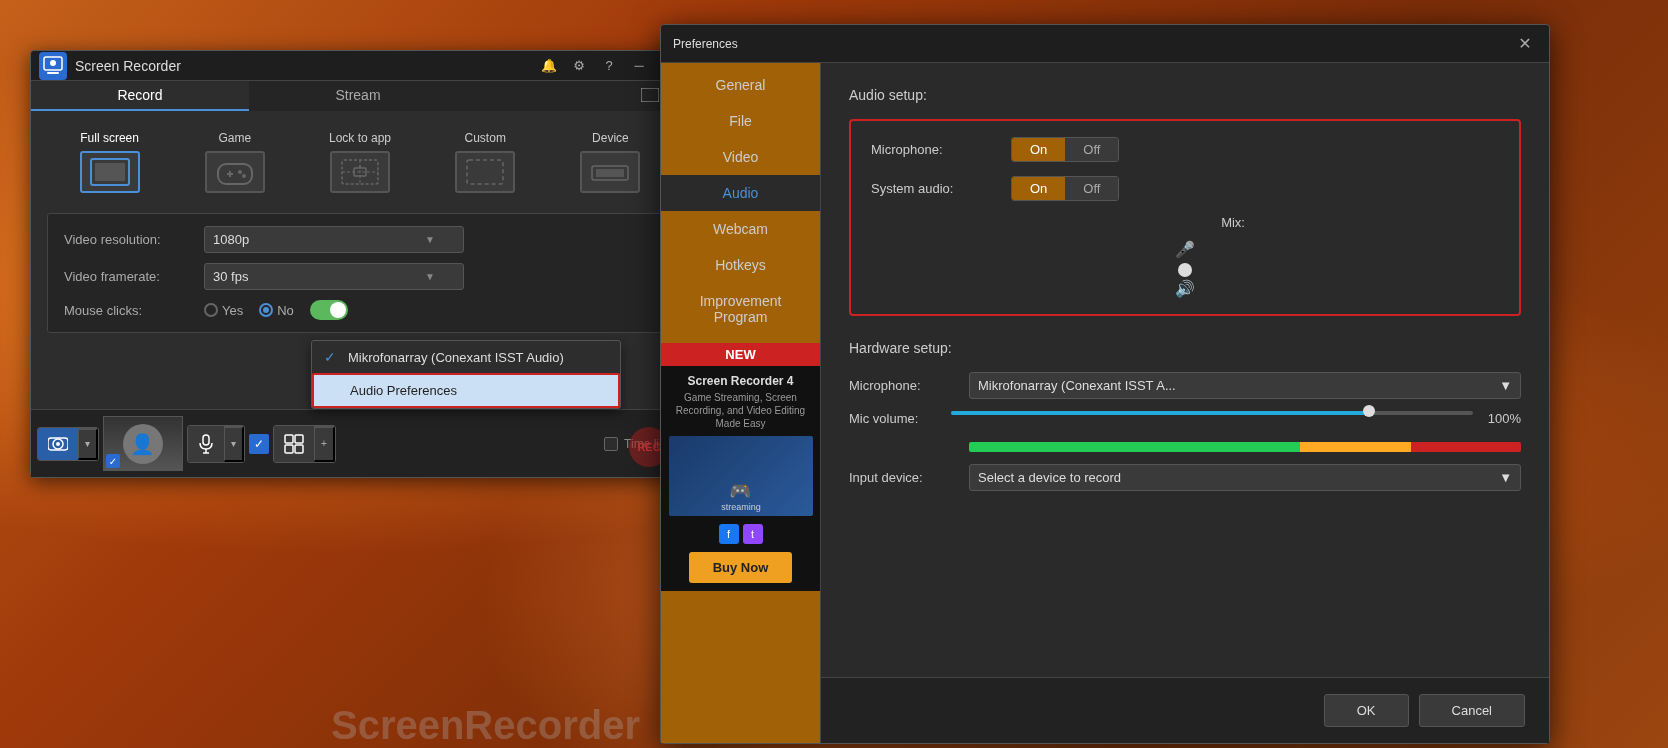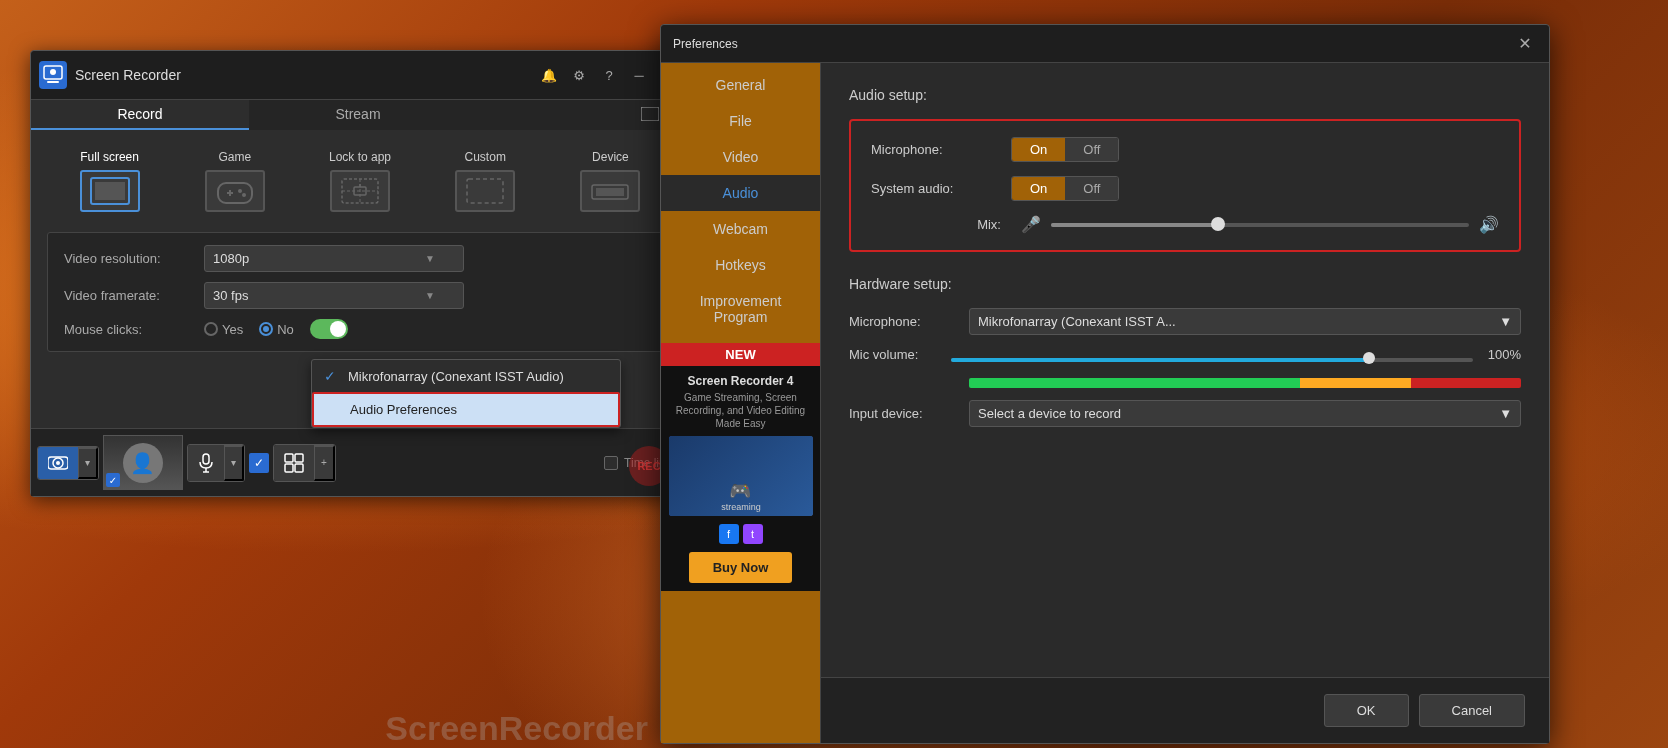--- a/index.html
+++ b/index.html
@@ -37,21 +37,21 @@
       width: 660px;
       background: #2d2d2d;
       border: 1px solid #555;
       border-radius: 4px;
       z-index: 10;
       box-shadow: 0 4px 20px rgba(0,0,0,0.6);
     }
 
     .sr-titlebar {
       background: #1e1e1e;
-      height: 49px;
+      height: 30px;
       display: flex;
       align-items: center;
       padding: 0 8px;
       border-bottom: 1px solid #444;
       border-radius: 4px 4px 0 0;
     }
 
     .sr-logo {
       width: 28px;
       height: 28px;
@@ -584,20 +584,21 @@
 
     .toggle-btn.on-active {
       background: #a16207;
       color: white;
     }
 
     .mix-row {
       display: flex;
       align-items: center;
       gap: 10px;
+      flex-direction: column;
     }
 
     .mix-label {
       width: 140px;
       color: #ccc;
       font-size: 13px;
       text-align: right;
       padding-right: 10px;
     }
 
@@ -660,21 +661,21 @@
       padding: 5px 8px;
       font-size: 13px;
       display: flex;
       align-items: center;
       justify-content: space-between;
       cursor: pointer;
     }
 
     .volume-slider-row {
       display: flex;
-      align-items: flex-end;
+      align-items: flex-start;
       gap: 8px;
       width: 100%;
     }
 
     .vol-slider {
       flex: 1;
       height: 4px;
       background: #555;
       border-radius: 2px;
       position: relative;
@@ -742,23 +743,23 @@
       color: #ddd;
     }
 
     
     .watermark {
       position: absolute;
       bottom: 0px;
       left: 0;
       width: 660px;
       text-align: right;
-      padding-right: 12px;
+      padding-right: 20px;
       color: rgba(180,180,180,0.3);
-      font-size: 34px;
+      font-size: 40px;
       font-weight: bold;
       pointer-events: none;
       z-index: 5;
     }
   </style>
 </head>
 <body>
 
 <div class="bg"></div>
 

